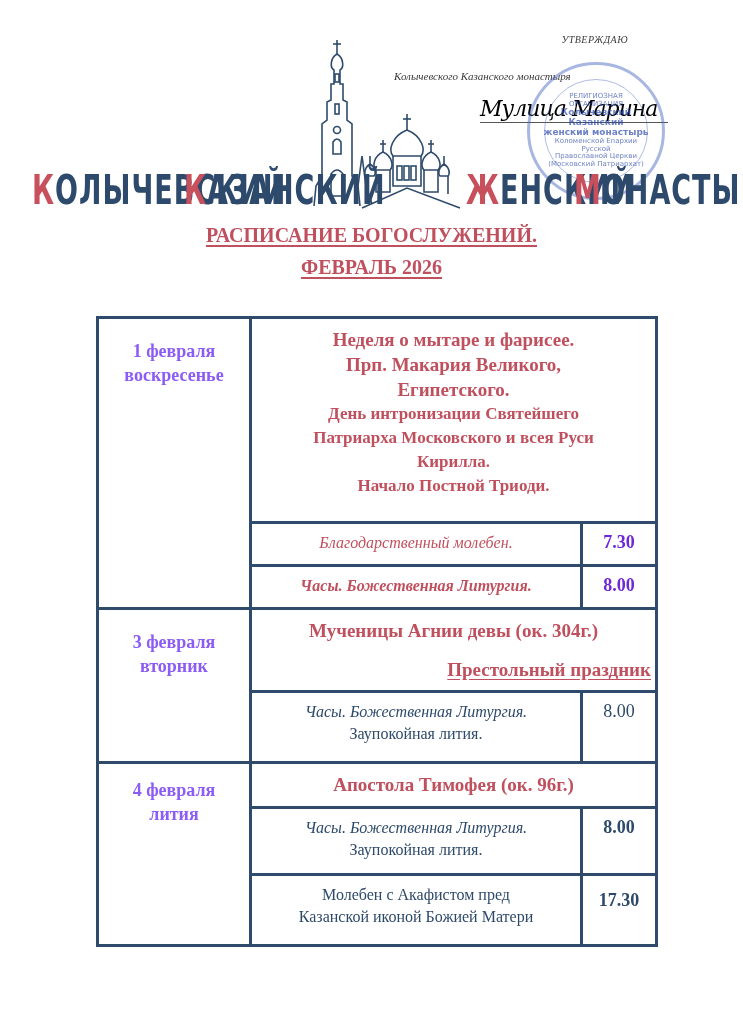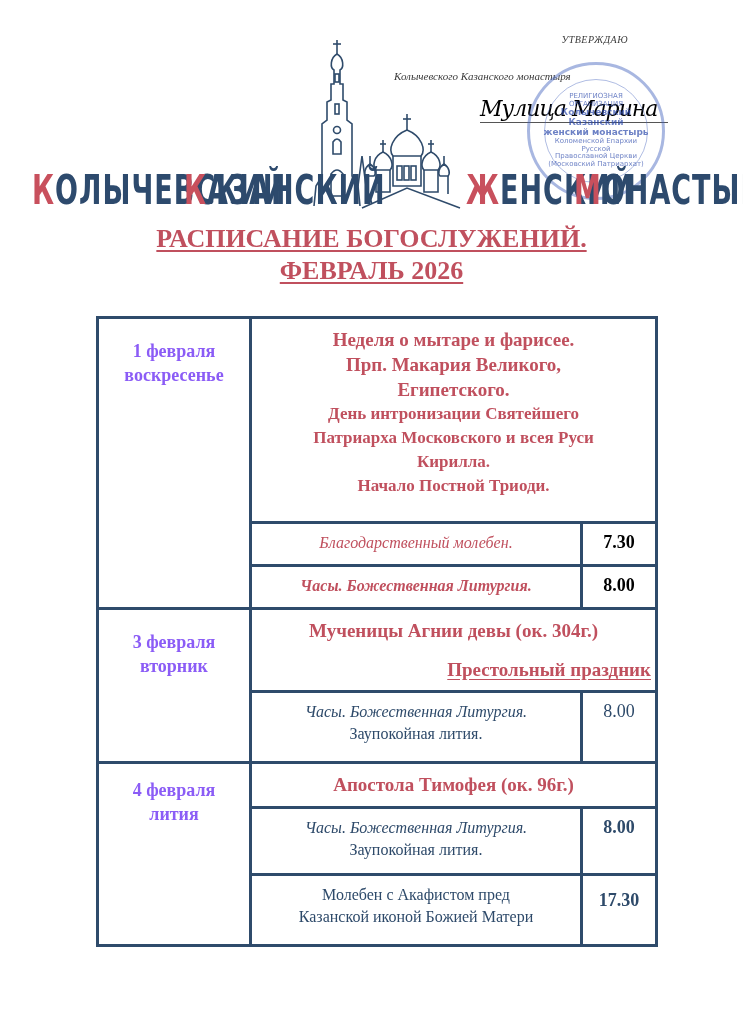--- a/index.html
+++ b/index.html
@@ -18,31 +18,31 @@
   .stamp .lines div { font-size: 7px; }
   .stamp .lines .big { font-size: 9px; font-weight: bold; }
 
   .logo { position: absolute; left: 32px; top: 160px; height: 50px; }
   .logo .w { position: absolute; top: 6px; font-family: "DejaVu Sans Condensed", "DejaVu Sans", sans-serif; font-weight: bold;
              font-size: 30px; color: #2d4a6d; letter-spacing: 1px; transform: scaleY(1.35); transform-origin: top left; white-space: nowrap; }
   .logo .w .cap { color: #c8505d; }
   .bldg { position: absolute; left: 300px; top: 36px; width: 175px; height: 175px; }
 
   .title { position: absolute; left: 0; width: 743px; text-align: center; color: #c0505e; font-weight: bold;
-           font-family: "Liberation Serif", serif; font-size: 26px; text-decoration: underline; text-underline-offset: 3px; }
+           font-family: "Liberation Serif", serif; font-size: 20px; text-decoration: underline; text-underline-offset: 3px; }
 
   table.sched { position: absolute; left: 96px; top: 316px; width: 562px; border-collapse: collapse; }
   table.sched td { border: 3px solid #2f4b6b; vertical-align: top; text-align: center; padding: 0; }
   td.date { width: 150px; color: #8b5cf6; font-weight: bold; font-size: 18px; line-height: 24px; padding-top: 20px !important; }
   td.feast { color: #c0505e; font-weight: bold; font-size: 19px; line-height: 25px; padding: 8px 4px !important; }
   td.feast .sm { font-size: 17px; line-height: 24px; }
   td.svc { font-size: 16px; color: #2e4a6a; padding: 8px 4px !important; vertical-align: middle; line-height: 22px; }
   td.svc.red { color: #c0505e; }
   td.time { width: 68px; font-size: 18px; color: #2e4a6a; vertical-align: middle; padding: 8px 2px !important; }
-  td.time.red { color: #000000; font-weight: bold; }
+  td.time.red { color: #6d28d9; font-weight: bold; }
   td.time.bold { font-weight: bold; }
   .it { font-style: italic; }
   .bld { font-weight: bold; }
   .ul { text-decoration: underline; text-underline-offset: 3px; }
   .blue { color: #2e4a6a; }
 </style>
 </head>
 <body>
 
 <div class="approve">

